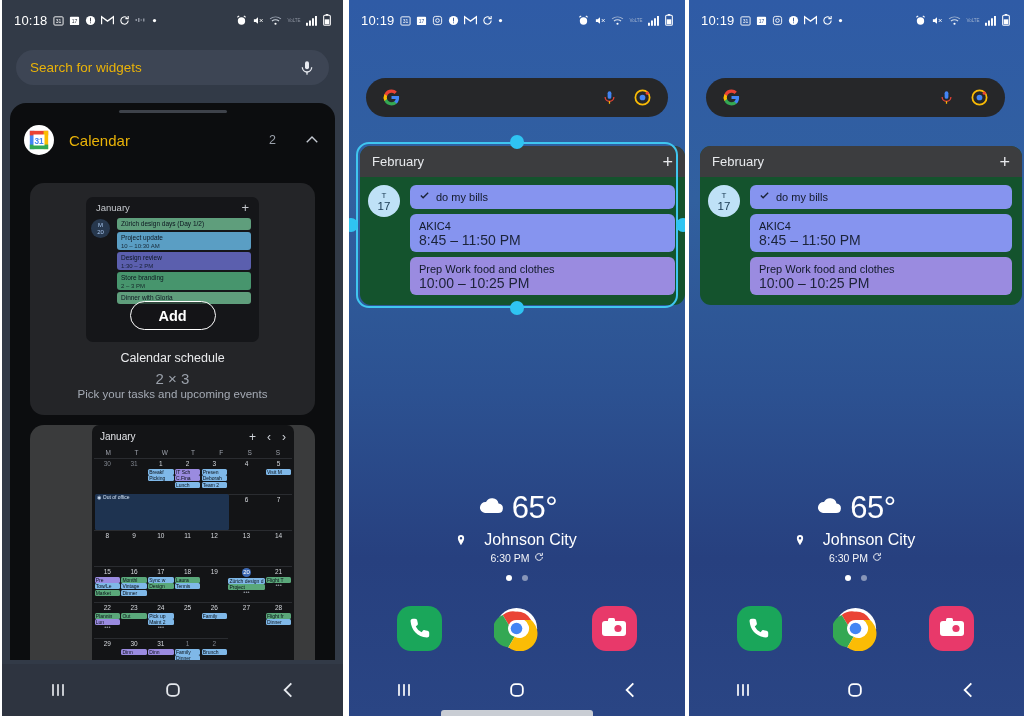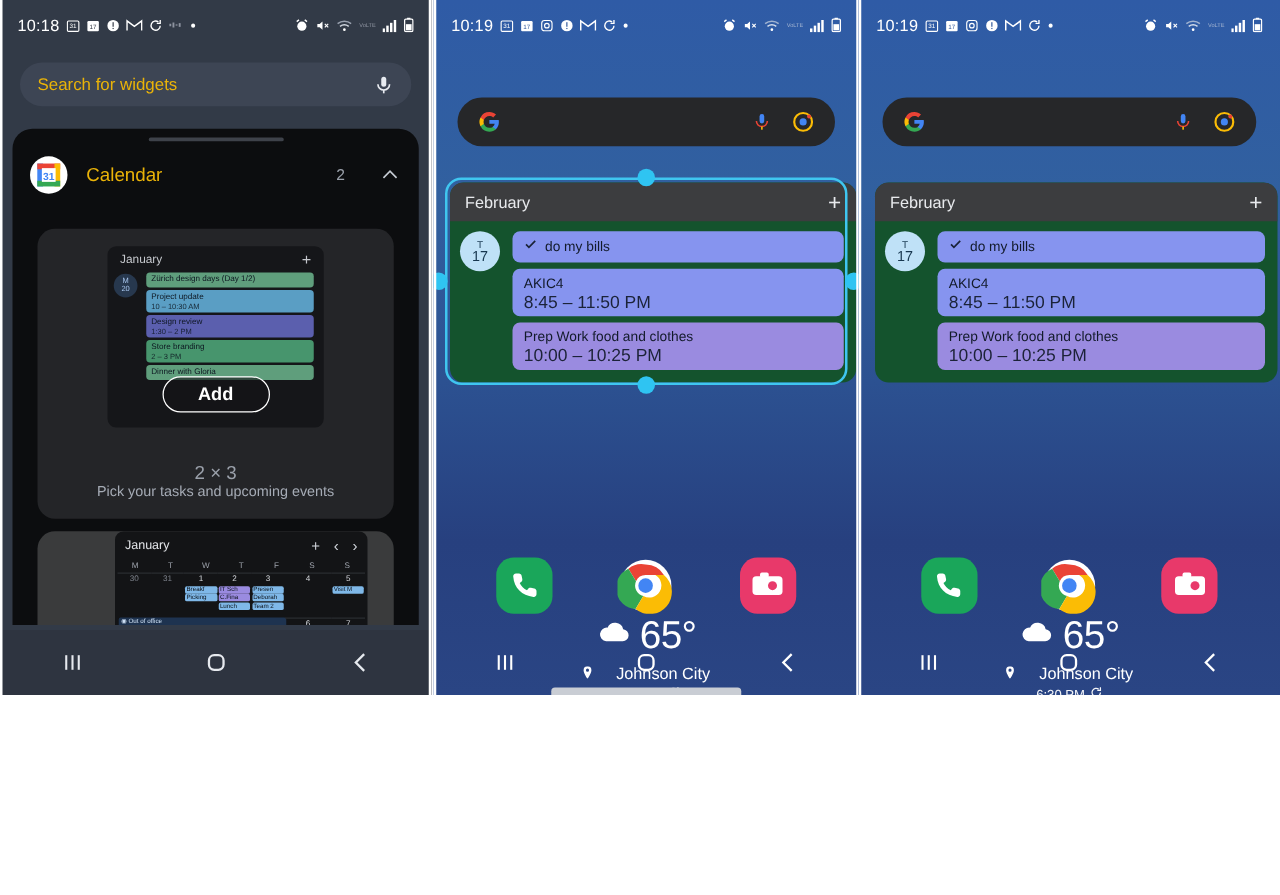--- a/index.html
+++ b/index.html
@@ -10,21 +10,21 @@
     overflow: hidden;
   }
   .stage {
     position: relative;
     width: 1024px; height: 716px;
     display: flex;
     background: #ffffff;
   }
   .panel {
     position: relative;
-    height: 556px;
+    height: 716px;
     overflow: hidden;
   }
   .panel.p1 { width: 345px; background: #2e3440; }
   .panel.p2 { width: 340px; background: #2c5499; margin-left: 2px; }
   .panel.p3 { width: 337px; background: #2c5499; }
 
   
   .statusbar {
     position: absolute; top: 0; left: 0; right: 0;
     height: 40px;
@@ -266,21 +266,21 @@
     background: #2fc4f2;
     z-index: 13;
   }
 
   .weather {
     position: absolute; left: 0; right: 0; top: 490px;
     text-align: center; color: #ffffff;
   }
   .w-row { display: flex; align-items: center; justify-content: center; gap: 5px; }
   .w-temp { font-size: 31px; font-weight: 300; letter-spacing: -.5px; }
-  .w-city { font-size: 13px; margin-top: 5px; display: flex; align-items: center; justify-content: center; gap: 19px; }
+  .w-city { font-size: 16px; margin-top: 5px; display: flex; align-items: center; justify-content: center; gap: 19px; }
   .w-time { font-size: 10.5px; margin-top: 3px; display: flex; align-items: center; justify-content: center; gap: 4px; opacity: .95; }
 
   .page-dots {
     position: absolute; left: 0; right: 0; top: 575px;
     display: flex; align-items: center; justify-content: center; gap: 10px;
   }
   .dot { width: 6px; height: 6px; border-radius: 50%; background: rgba(255,255,255,.45); }
   .dot.active { background: #ffffff; }
 
   .dock {
@@ -455,20 +455,21 @@
             <div class="wcp-ev" style="background:#47956d;height:18px">
               <div>Store branding</div>
               <div class="t2">2 – 3 PM</div>
             </div>
             <div class="wcp-ev" style="background:#5f9e7c">
               <div>Dinner with Gloria</div>
             </div>
           </div>
         </div>
         <div class="add-pill">Add</div>
+        <div class="wc-title">Calendar schedule</div>
         <div class="wc-size">2 × 3</div>
         <div class="wc-desc">Pick your tasks and upcoming events</div>
       </div>
 
       <div class="widget-card2">
         <div class="month-widget">
           <div class="mw-head">
             <span class="mw-month">January</span>
             <span class="mw-ctl">+</span>
             <span class="mw-ctl">‹</span>

